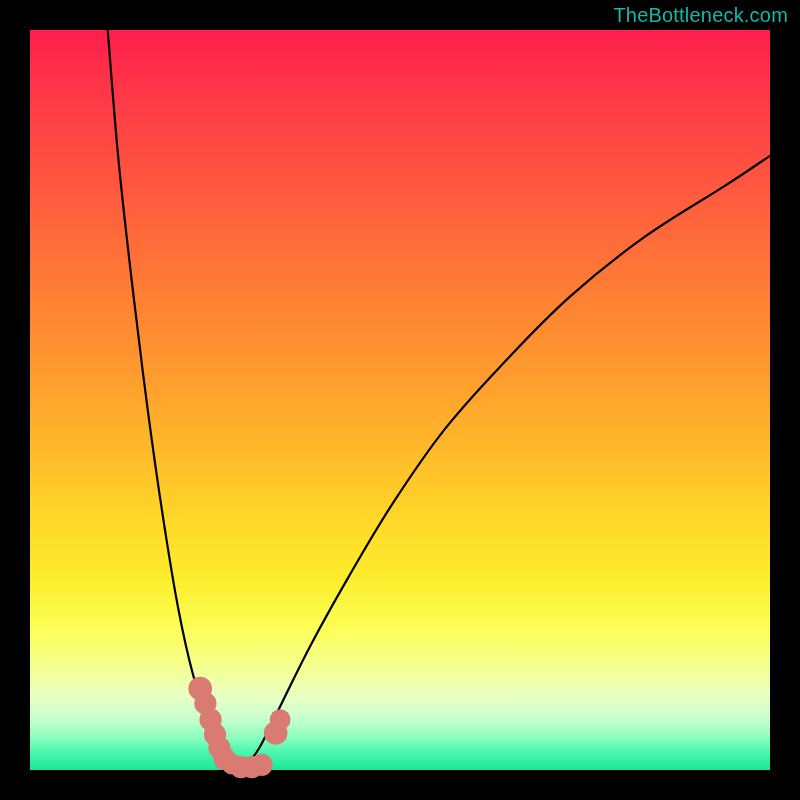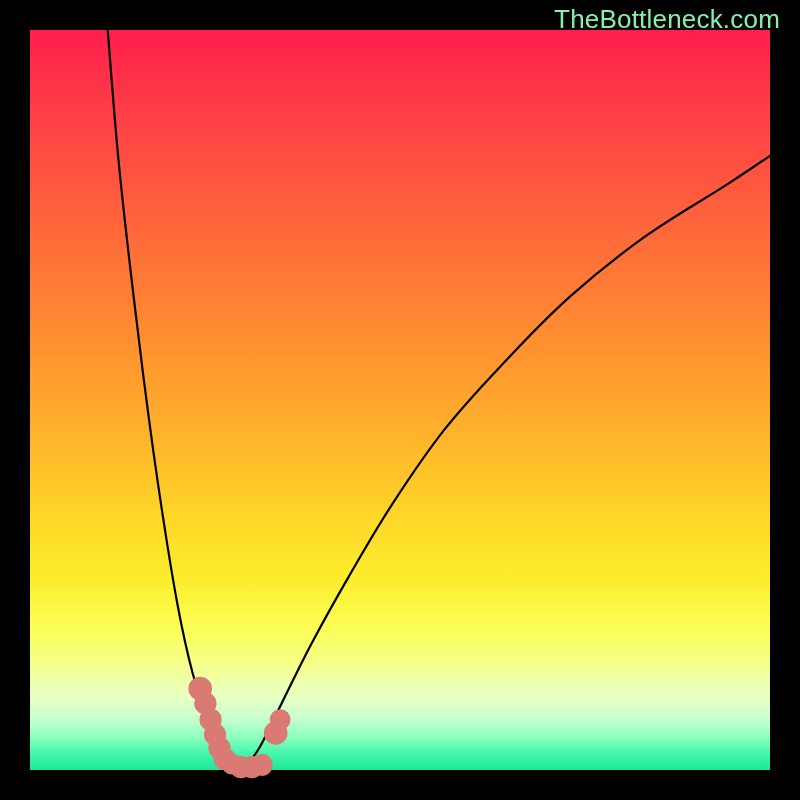--- a/index.html
+++ b/index.html
@@ -39,23 +39,23 @@
       #e8ffc2 90%,
       #c9ffce 93%,
       #8effc0 95.5%,
       #4cf7ad 97.5%,
       #18e89a 100%
     );
   }
   .watermark {
     position: absolute;
     top: 4px;
-    right: 20px;
-    color: #86efac;
-    font-size: 26px;
+    right: 12px;
+    color: #14b8a6;
+    font-size: 20px;
     letter-spacing: 0.2px;
     font-weight: 500;
     user-select: none;
   }
   svg.curves {
     position: absolute;
     top: 0;
     left: 0;
     width: 740px;
     height: 740px;

